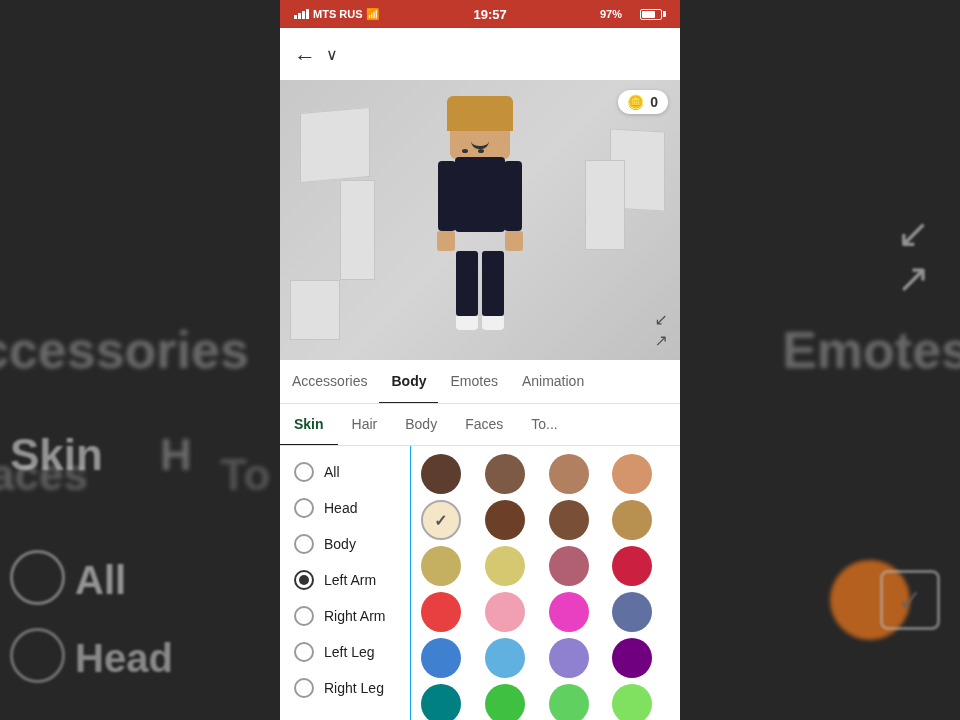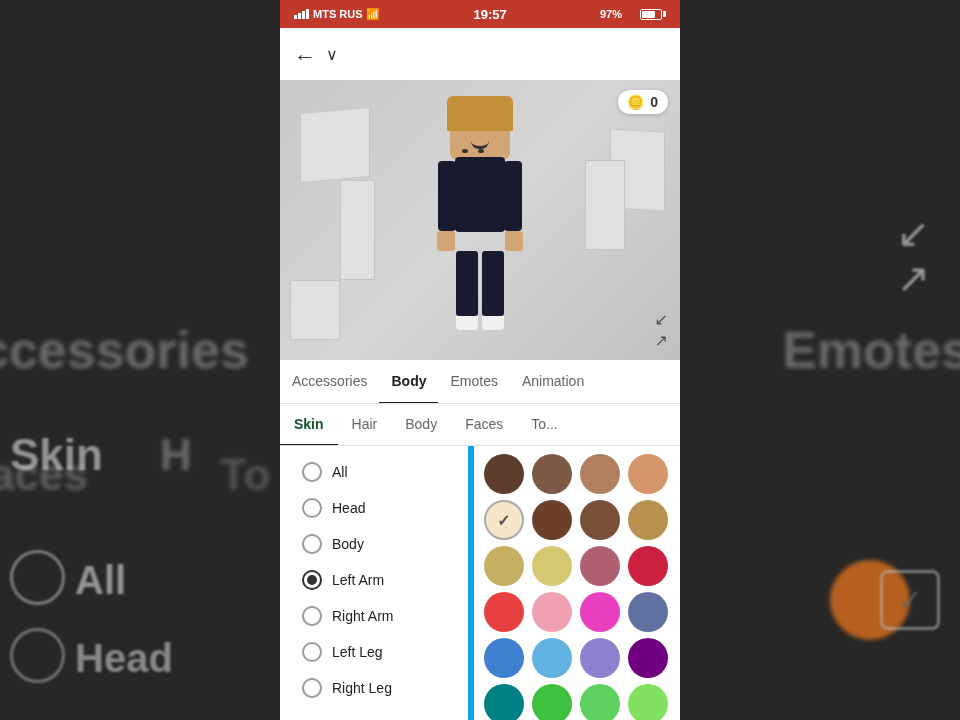--- a/index.html
+++ b/index.html
@@ -573,24 +573,24 @@
     .content-area {
       background: white;
       flex: 1;
       display: flex;
       flex-direction: row;
       overflow: hidden;
     }
 
     
     .body-parts {
-      width: 194px;
+      width: 131px;
       flex-shrink: 0;
-      padding: 8px 8px;
-      border-right: 6px solid #0ea5e9;
+      padding: 8px 0;
+      border-right: 1px solid #0ea5e9;
     }
 
     .body-part-item {
       display: flex;
       align-items: center;
       gap: 10px;
       padding: 8px 14px;
       cursor: pointer;
     }
 

